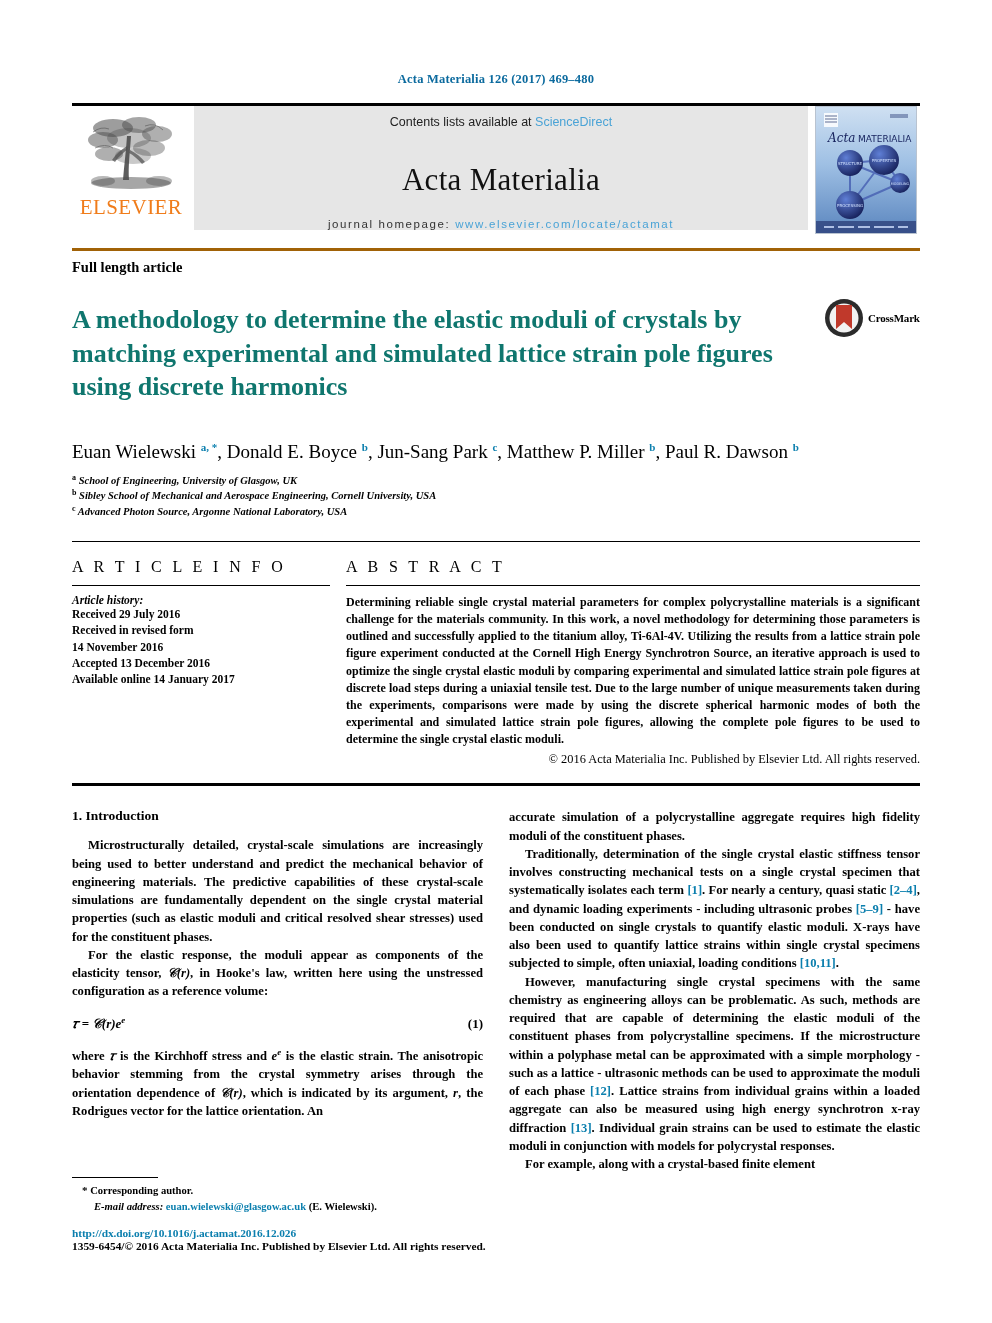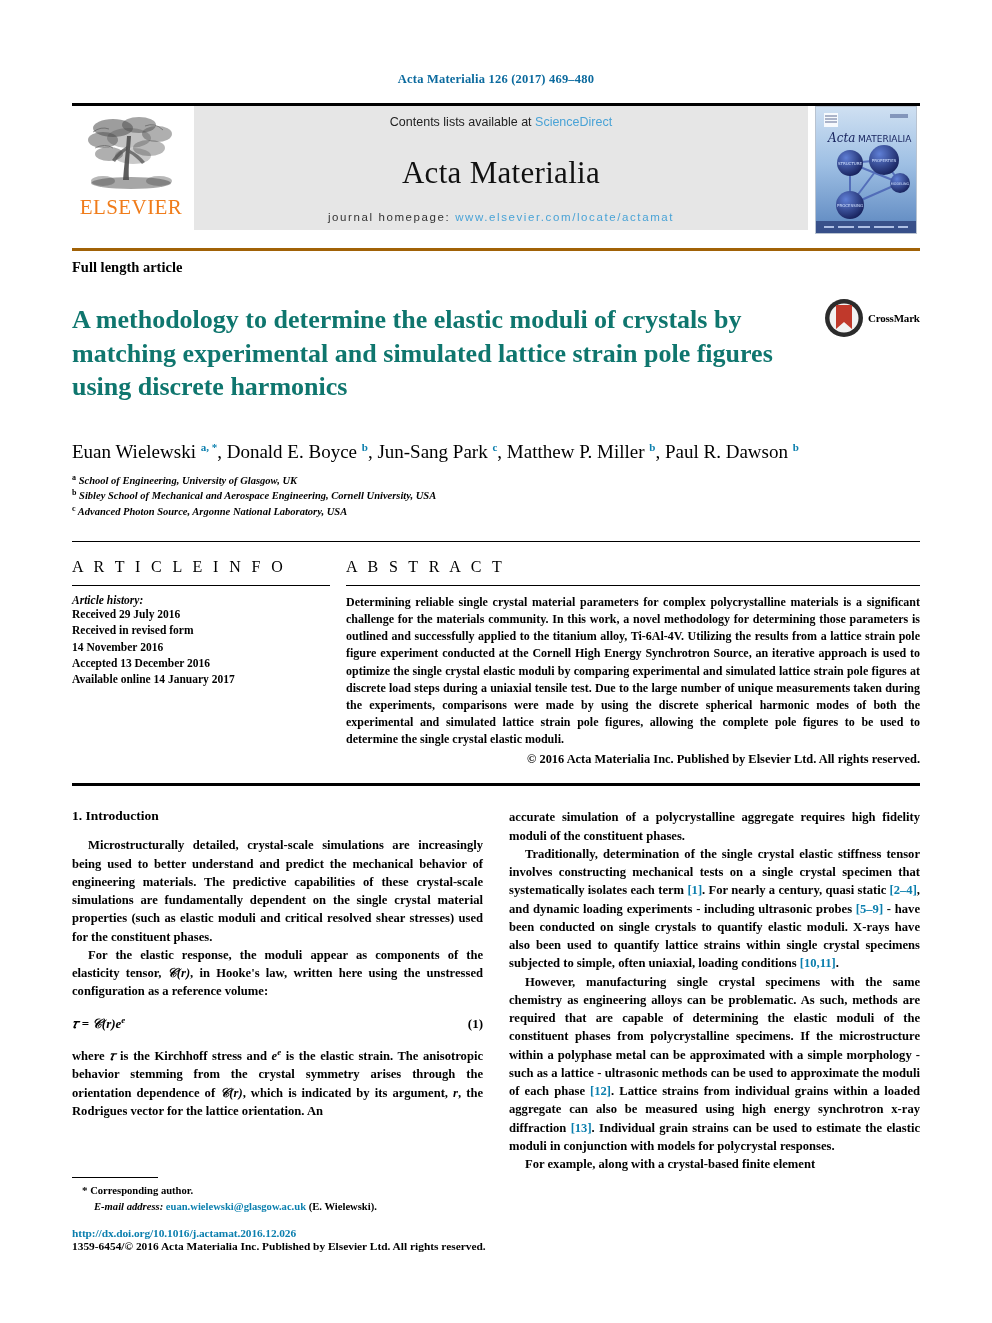--- a/index.html
+++ b/index.html
@@ -75,21 +75,21 @@
   .contents-line {
     font-family: "Liberation Sans", sans-serif;
     font-size: 12.5px;
     color: #222;
   }
   .contents-line .sd-link { color: #4aa3d6; }
   .journal-title {
     font-family: "Liberation Serif", serif;
     font-size: 31px;
     color: #111;
-    margin-top: 26px;
+    margin-top: 33px;
     letter-spacing: .3px;
   }
   .homepage-line {
     font-family: "Liberation Sans", sans-serif;
     font-size: 11.5px;
     color: #333;
     letter-spacing: 1.6px;
     margin-top: 20px;
   }
   .homepage-line .url { color: #4aa3d6; }
@@ -211,21 +211,21 @@
     line-height: 1.42;
   }
   .abs-text {
     font-size: 12px;
     line-height: 1.43;
     text-align: justify;
     font-weight: bold;
   }
   .abs-copy {
     font-size: 12.4px;
-    font-weight: bold;
+    font-weight: normal;
     text-align: right;
     margin-top: 4px;
   }
   .rule-bottom {
     border-top: 3px solid #000;
     margin-top: 16px;
   }
 
   
   .body-cols {

